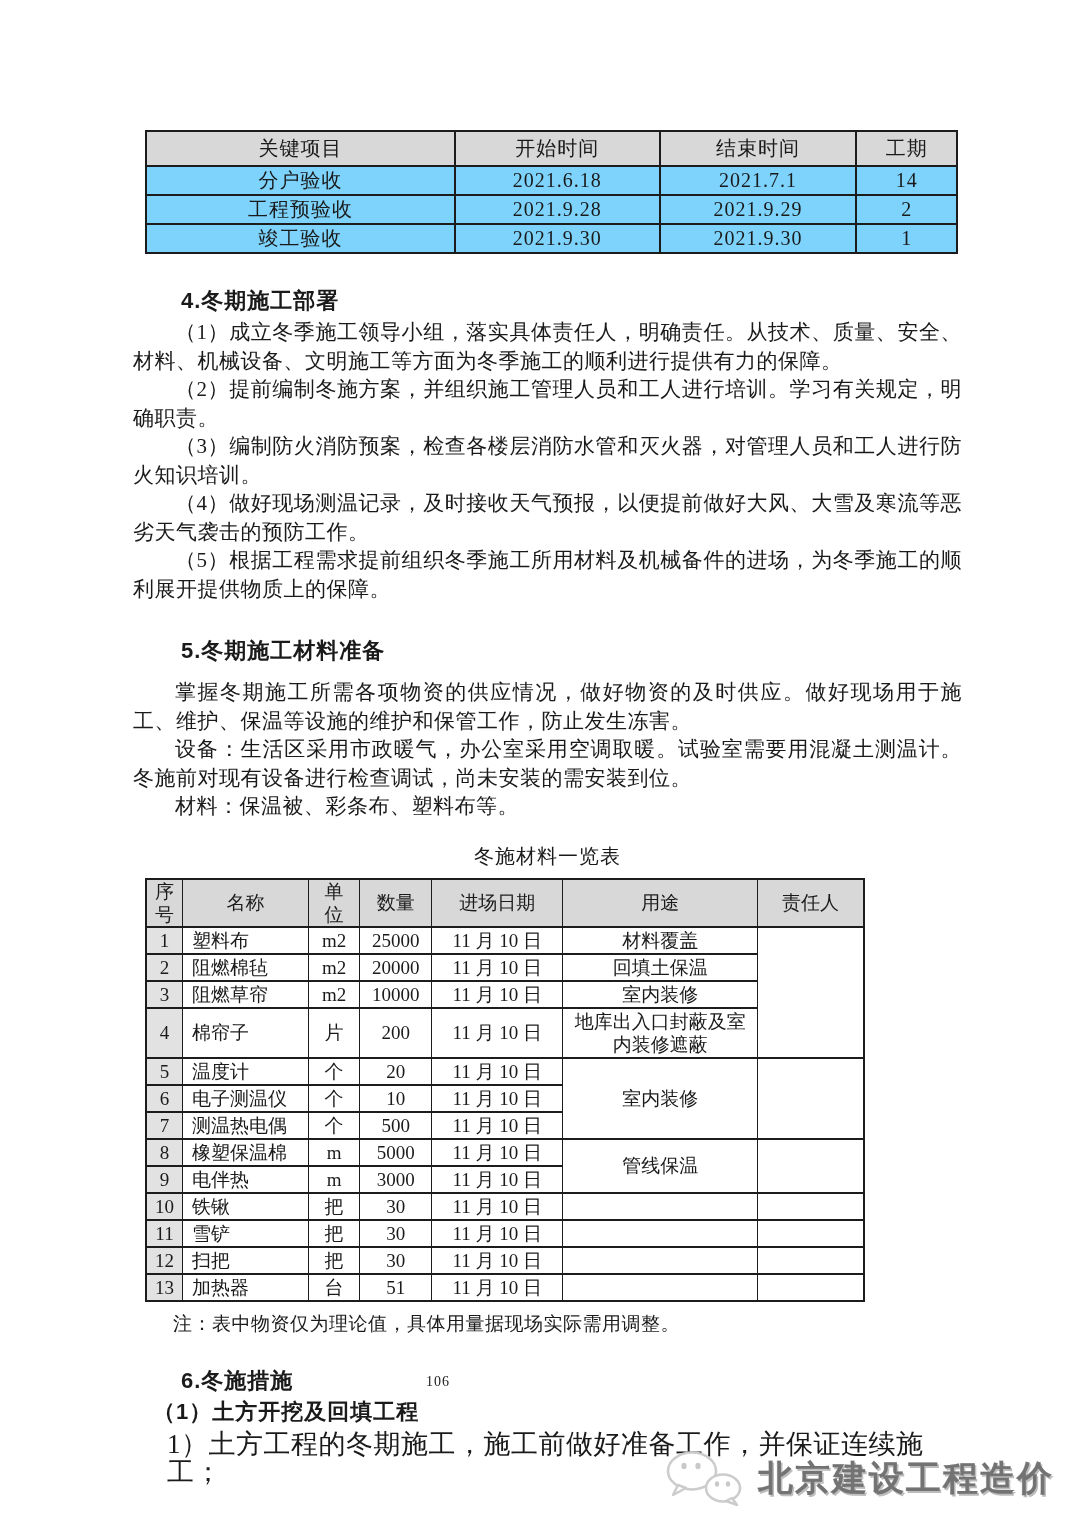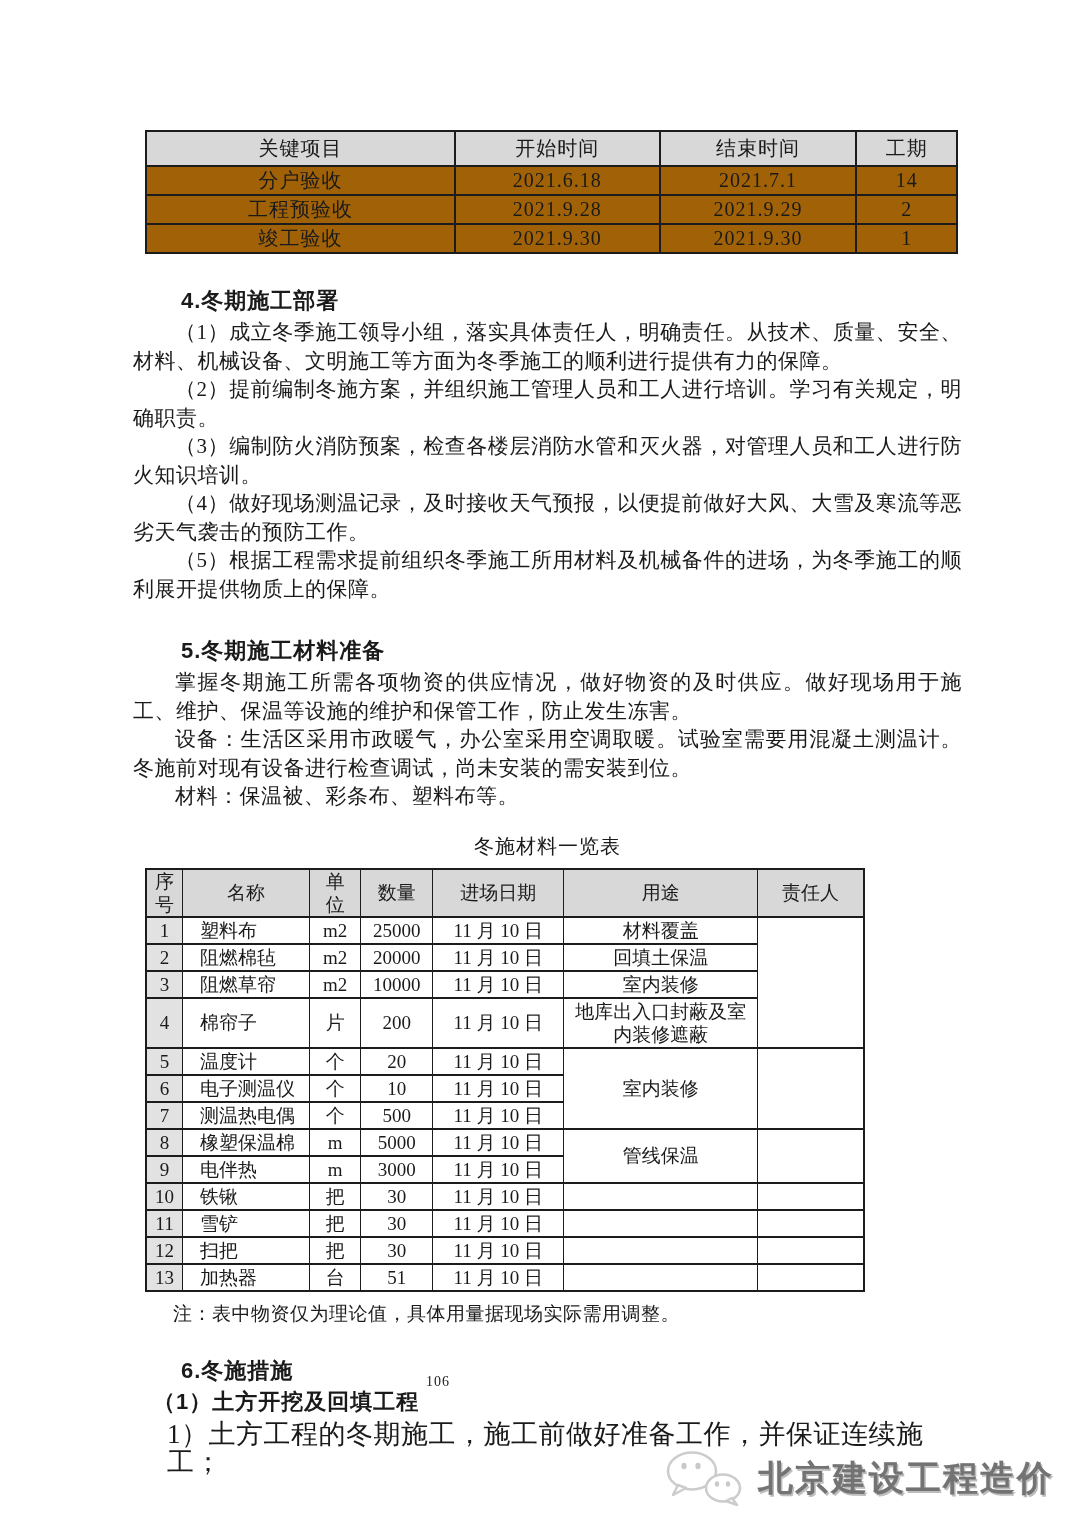--- a/index.html
+++ b/index.html
@@ -12,29 +12,29 @@
   .content { position:absolute; left:133px; top:0; width:829px; }
 
   
   table { border-collapse:collapse; }
   .t1 { margin:130px 0 0 12px; width:813px; border:2px solid #1c1c1c; }
   .t1 th, .t1 td {
     border:2px solid #1c1c1c; text-align:center; vertical-align:middle;
     font-size:20px; font-weight:normal; letter-spacing:1px;
   }
   .t1 th { background:#d8d8d8; height:35px; }
-  .t1 td { height:26px; background:#a16207; }
+  .t1 td { height:26px; background:#7dd3fc; }
 
   
   .h-black {
     font-family:"Liberation Sans","DejaVu Sans",sans-serif;
     font-weight:700; font-size:22px; line-height:28px; letter-spacing:1px;
   }
   .h4 { margin:33px 0 3px 48px; }
-  .h5 { margin:34px 0 3px 48px; }
+  .h5 { margin:34px 0 13px 48px; }
   .h6 { margin:30px 0 0 48px; }
   .h6sub { margin:3px 0 0 20px; }
   p.body {
     font-size:21px; line-height:28.5px; text-indent:2em;
     text-align:justify; letter-spacing:0.5px;
   }
   p.plain {
     font-size:27px; line-height:28.5px; margin:4px 0 0 34px; letter-spacing:0.5px;
   }
 
@@ -44,21 +44,21 @@
   .t2 th, .t2 td {
     border:solid #1c1c1c; border-width:2px 1px; vertical-align:middle;
     font-size:19px; font-weight:normal; text-align:center; line-height:23px;
     padding:1px 2px;
   }
   .t2 th { background:#d8d8d8; height:46px; }
   .t2 th.w-seq { padding:0 8px; }
   .t2 th.w-unit { padding:0 10px;text-align:center; }
   .t2 td { height:26px; background:#ffffff; }
   .t2 td.seq { background:#e2e2e2; }
-  .t2 td.name { text-align:left; padding-left:17px; }
+  .t2 td.name { text-align:left; padding-left:9px; }
   .t2 tr.tall td { height:50px; }
   .note { margin:9px 0 0 40px; font-size:19px; letter-spacing:0.5px; }
 
   
   .pageno {
     position:absolute; left:0; top:1374px; width:876px;
     text-align:center; font-size:14px; letter-spacing:1px;
   }
   .watermark {
     position:absolute; right:26px; top:1450px;

